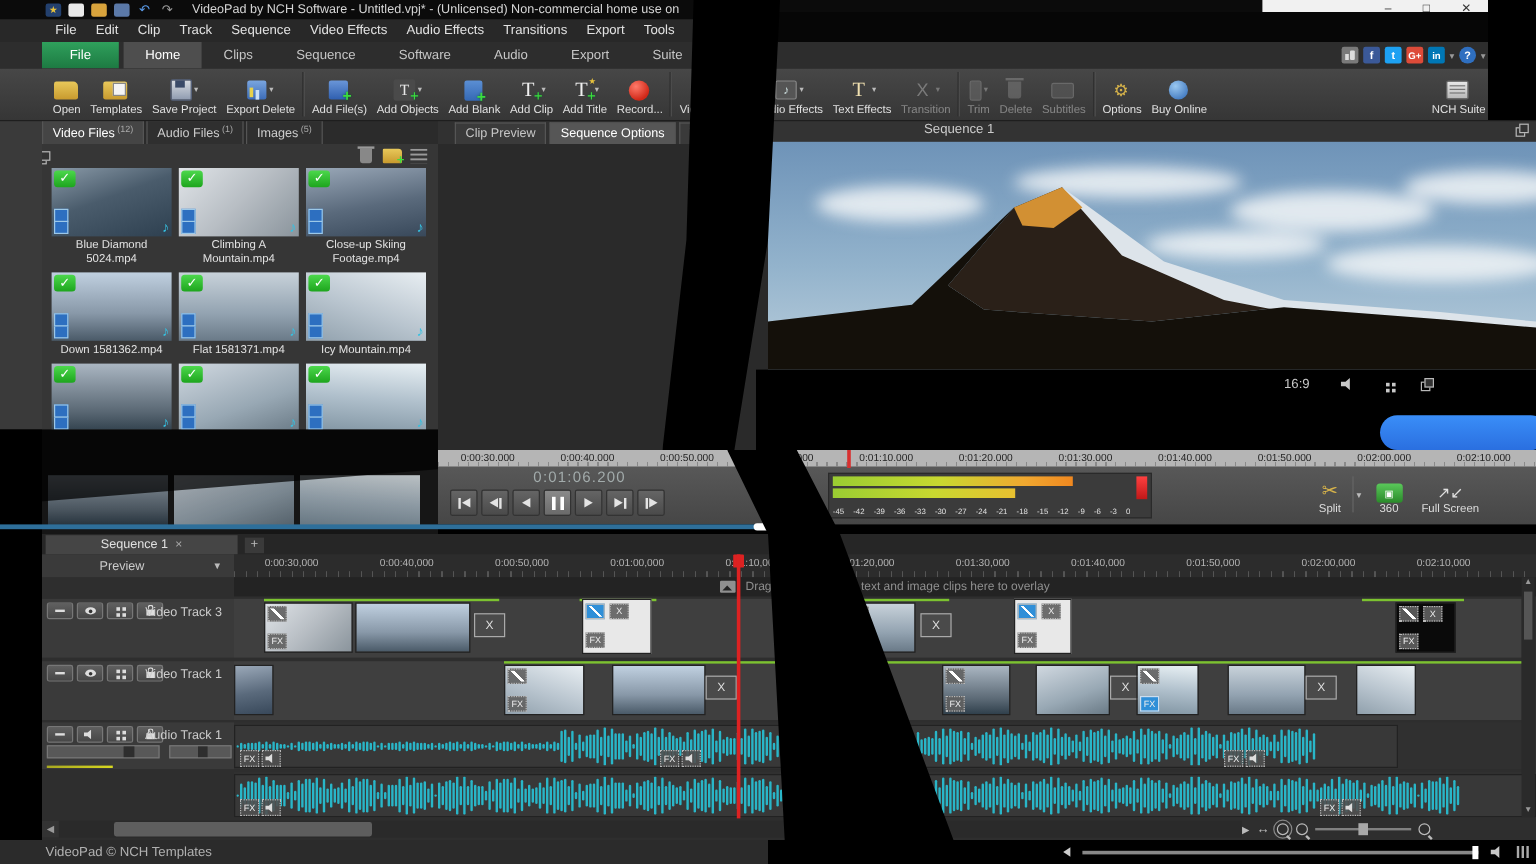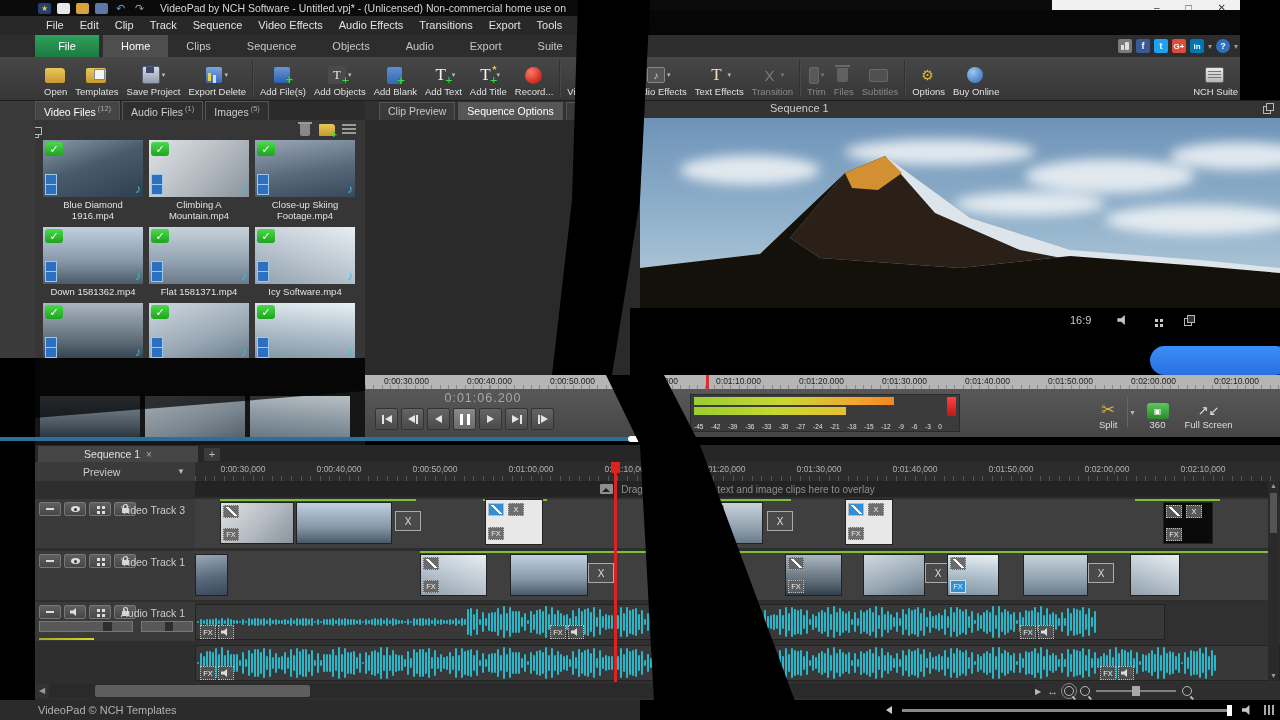--- a/index.html
+++ b/index.html
@@ -283,21 +283,21 @@
     <span class="menu-item">Tools</span>
     <span class="menu-item">View</span>
     <span class="menu-item">Help</span>
   </div>
 
 <div id="ribbonrow" class="abs">
     <div class="rtab">File</div>
     <div class="rtab">Home</div>
     <div class="rtab">Clips</div>
     <div class="rtab">Sequence</div>
-    <div class="rtab">Objects</div>
+    <div class="rtab">Software</div>
     <div class="rtab">Audio</div>
     <div class="rtab">Export</div>
     <div class="rtab">Suite</div>
   </div>
 <div id="topright-black" class="abs"></div>
 <div id="social">
   <span class="soc soc-like"></span>
   <span class="soc soc-fb">f</span>
   <span class="soc soc-tw">t</span>
   <span class="soc soc-gp">G+</span>
@@ -360,21 +360,21 @@
           <span class="ticon ic-addblank greenplus"></span>
           <span class="tcaret"></span>
         </span>
       <span class="tlabel">Add Blank</span>
     </div>
       <div class="tbtn">
       <span class="trow">
           <span class="ticon ic-text greenplus">T</span>
           <span class="tcaret">▾</span>
         </span>
-      <span class="tlabel">Add Text</span>
+      <span class="tlabel">Add Clip</span>
     </div>
       <div class="tbtn">
       <span class="trow">
           <span class="ticon ic-title greenplus">T</span>
           <span class="tcaret">▾</span>
         </span>
       <span class="tlabel">Add Title</span>
     </div>
       <div class="tbtn">
       <span class="trow">
@@ -422,21 +422,21 @@
           <span class="ticon ic-trim"></span>
           <span class="tcaret">▾</span>
         </span>
       <span class="tlabel">Trim</span>
     </div>
       <div class="tbtn">
       <span class="trow">
           <span class="ticon ic-delete"></span>
           <span class="tcaret"></span>
         </span>
-      <span class="tlabel">Files</span>
+      <span class="tlabel">Delete</span>
     </div>
       <div class="tbtn">
       <span class="trow">
           <span class="ticon ic-subtitles"></span>
           <span class="tcaret"></span>
         </span>
       <span class="tlabel">Subtitles</span>
     </div>
     </div>
   <div class="tsep"></div>
@@ -490,21 +490,21 @@
       </span>
   </div>
   <div id="media-grid">
       <div class="fitem">
       <div class="fthumb g1">
         <span class="check">✓</span>
         <span class="bfilm"></span>
         <span class="bfilm2"></span>
         <span class="bnote">♪</span>
       </div>
-      <div class="fname">Blue Diamond 1916.mp4</div>
+      <div class="fname">Blue Diamond 5024.mp4</div>
     </div>
       <div class="fitem">
       <div class="fthumb g2">
         <span class="check">✓</span>
         <span class="bfilm"></span>
         <span class="bfilm2"></span>
         <span class="bnote">♪</span>
       </div>
       <div class="fname">Climbing A Mountain.mp4</div>
     </div>
@@ -535,21 +535,21 @@
       </div>
       <div class="fname">Flat 1581371.mp4</div>
     </div>
       <div class="fitem">
       <div class="fthumb g6">
         <span class="check">✓</span>
         <span class="bfilm"></span>
         <span class="bfilm2"></span>
         <span class="bnote">♪</span>
       </div>
-      <div class="fname">Icy Software.mp4</div>
+      <div class="fname">Icy Mountain.mp4</div>
     </div>
       <div class="fitem">
       <div class="fthumb g7">
         <span class="check">✓</span>
         <span class="bfilm"></span>
         <span class="bfilm2"></span>
         <span class="bnote">♪</span>
       </div>
 
     </div>

